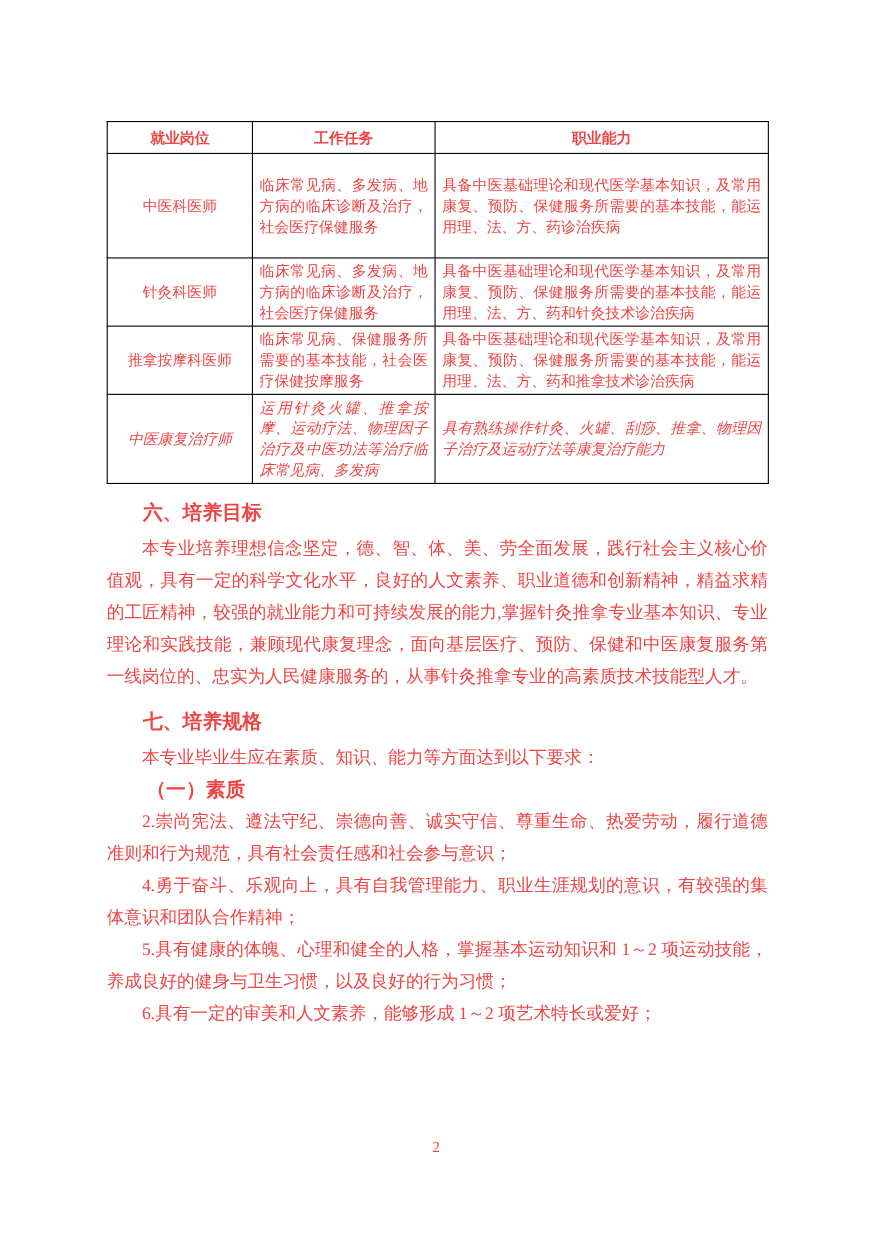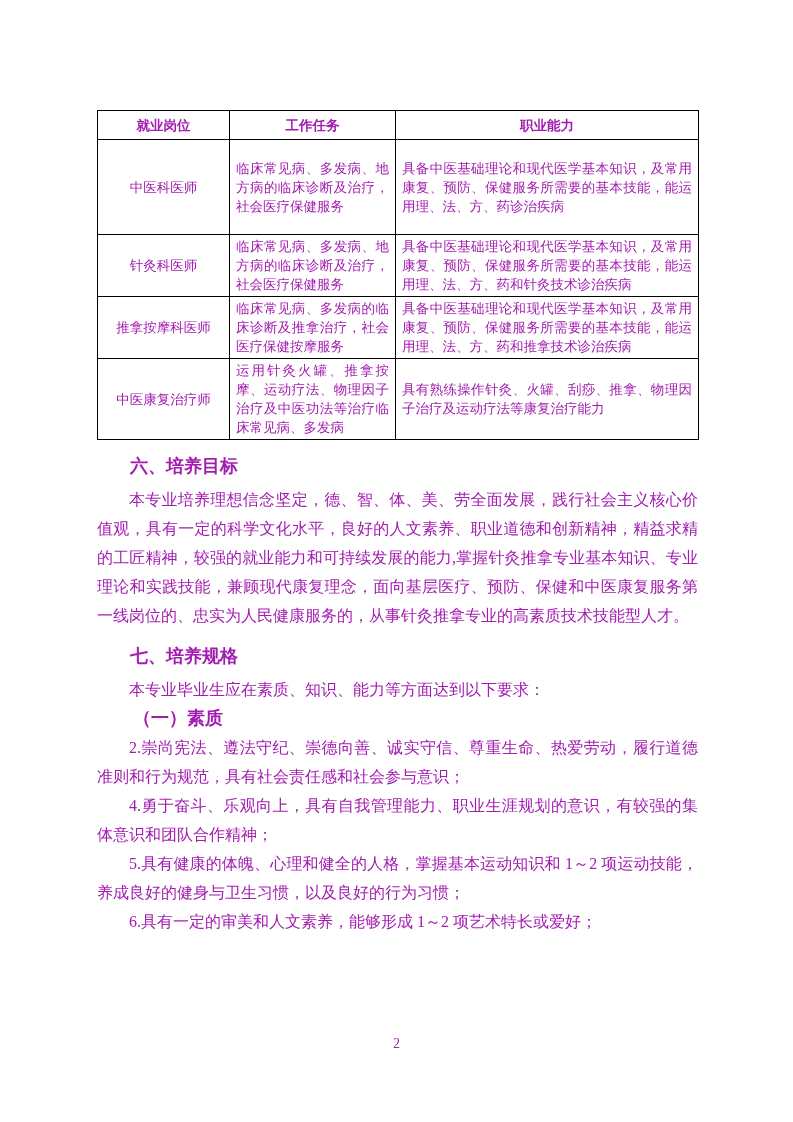--- a/index.html
+++ b/index.html
@@ -5,21 +5,21 @@
   html, body {
     margin: 0;
     padding: 0;
     background: #ffffff;
   }
   .page {
     position: relative;
     width: 793px;
     height: 1122px;
     background: #ffffff;
-    color: #a21caf;
+    color: #ef4444;
     font-family: "Liberation Serif", "DejaVu Serif", serif;
     overflow: hidden;
   }
   .content {
     position: absolute;
     left: 97px;
     top: 110px;
     width: 601px;
   }
   table.emp-table {
@@ -48,21 +48,21 @@
   td.cell-pos {
     text-align: center;
   }
   td.cell-task, td.cell-abil {
     text-align: justify;
     text-justify: inter-ideograph;
   }
   tr.r1 td { height: 95px; }
   tr.r2 td { height: 62px; }
   tr.r3 td { height: 61px; }
-  tr.r4 td { height: 74px; }
+  tr.r4 td { height: 74px; font-style: italic; }
 
   h2.section-heading {
     font-family: "Liberation Sans", "DejaVu Sans", sans-serif;
     font-size: 18px;
     font-weight: bold;
     margin: 14px 0 7px 0;
     padding-left: 33px;
     line-height: 24px;
   }
   p.para {
@@ -115,21 +115,21 @@
           <td class="cell-task">临床常见病、多发病、地方病的临床诊断及治疗，社会医疗保健服务</td>
           <td class="cell-abil">具备中医基础理论和现代医学基本知识，及常用康复、预防、保健服务所需要的基本技能，能运用理、法、方、药诊治疾病</td>
         </tr>
         <tr class="r2">
           <td class="cell-pos">针灸科医师</td>
           <td class="cell-task">临床常见病、多发病、地方病的临床诊断及治疗，社会医疗保健服务</td>
           <td class="cell-abil">具备中医基础理论和现代医学基本知识，及常用康复、预防、保健服务所需要的基本技能，能运用理、法、方、药和针灸技术诊治疾病</td>
         </tr>
         <tr class="r3">
           <td class="cell-pos">推拿按摩科医师</td>
-          <td class="cell-task">临床常见病、多发病的临床诊断及推拿治疗，社会医疗保健按摩服务</td>
+          <td class="cell-task">临床常见病、保健服务所需要的基本技能，社会医疗保健按摩服务</td>
           <td class="cell-abil">具备中医基础理论和现代医学基本知识，及常用康复、预防、保健服务所需要的基本技能，能运用理、法、方、药和推拿技术诊治疾病</td>
         </tr>
         <tr class="r4">
           <td class="cell-pos">中医康复治疗师</td>
           <td class="cell-task">运用针灸火罐、推拿按摩、运动疗法、物理因子治疗及中医功法等治疗临床常见病、多发病</td>
           <td class="cell-abil">具有熟练操作针灸、火罐、刮痧、推拿、物理因子治疗及运动疗法等康复治疗能力</td>
         </tr>
       </tbody>
     </table>
 

